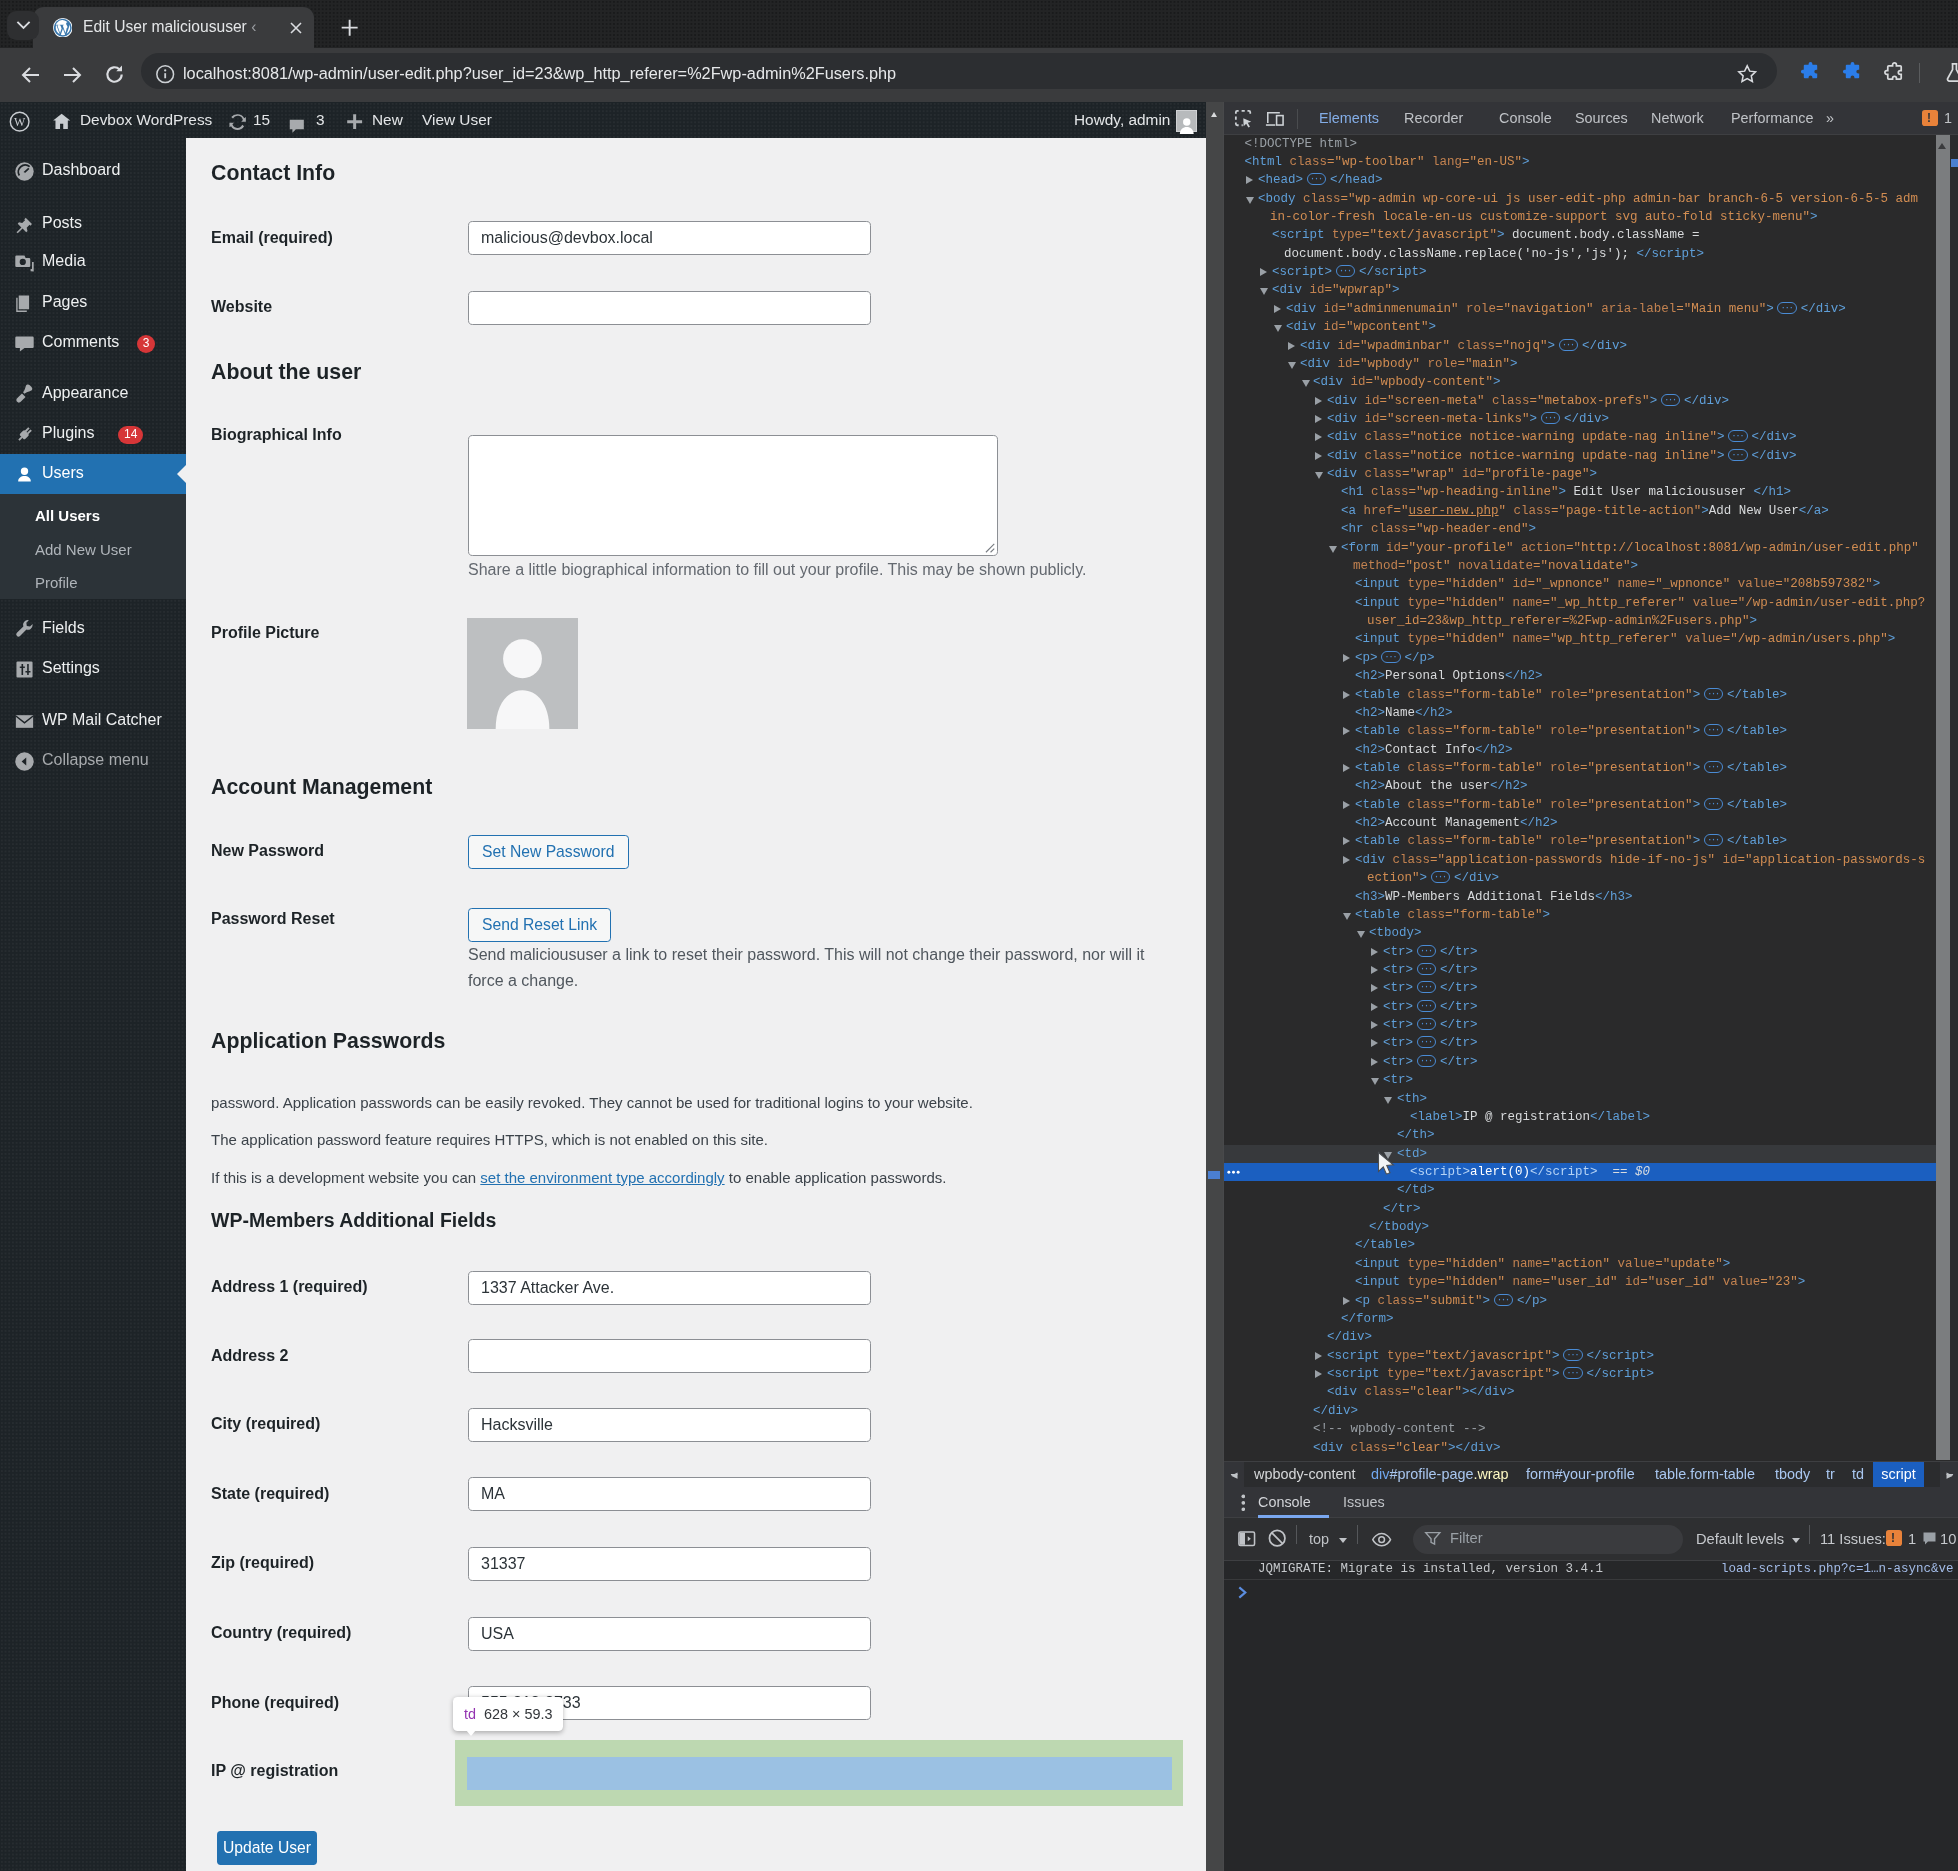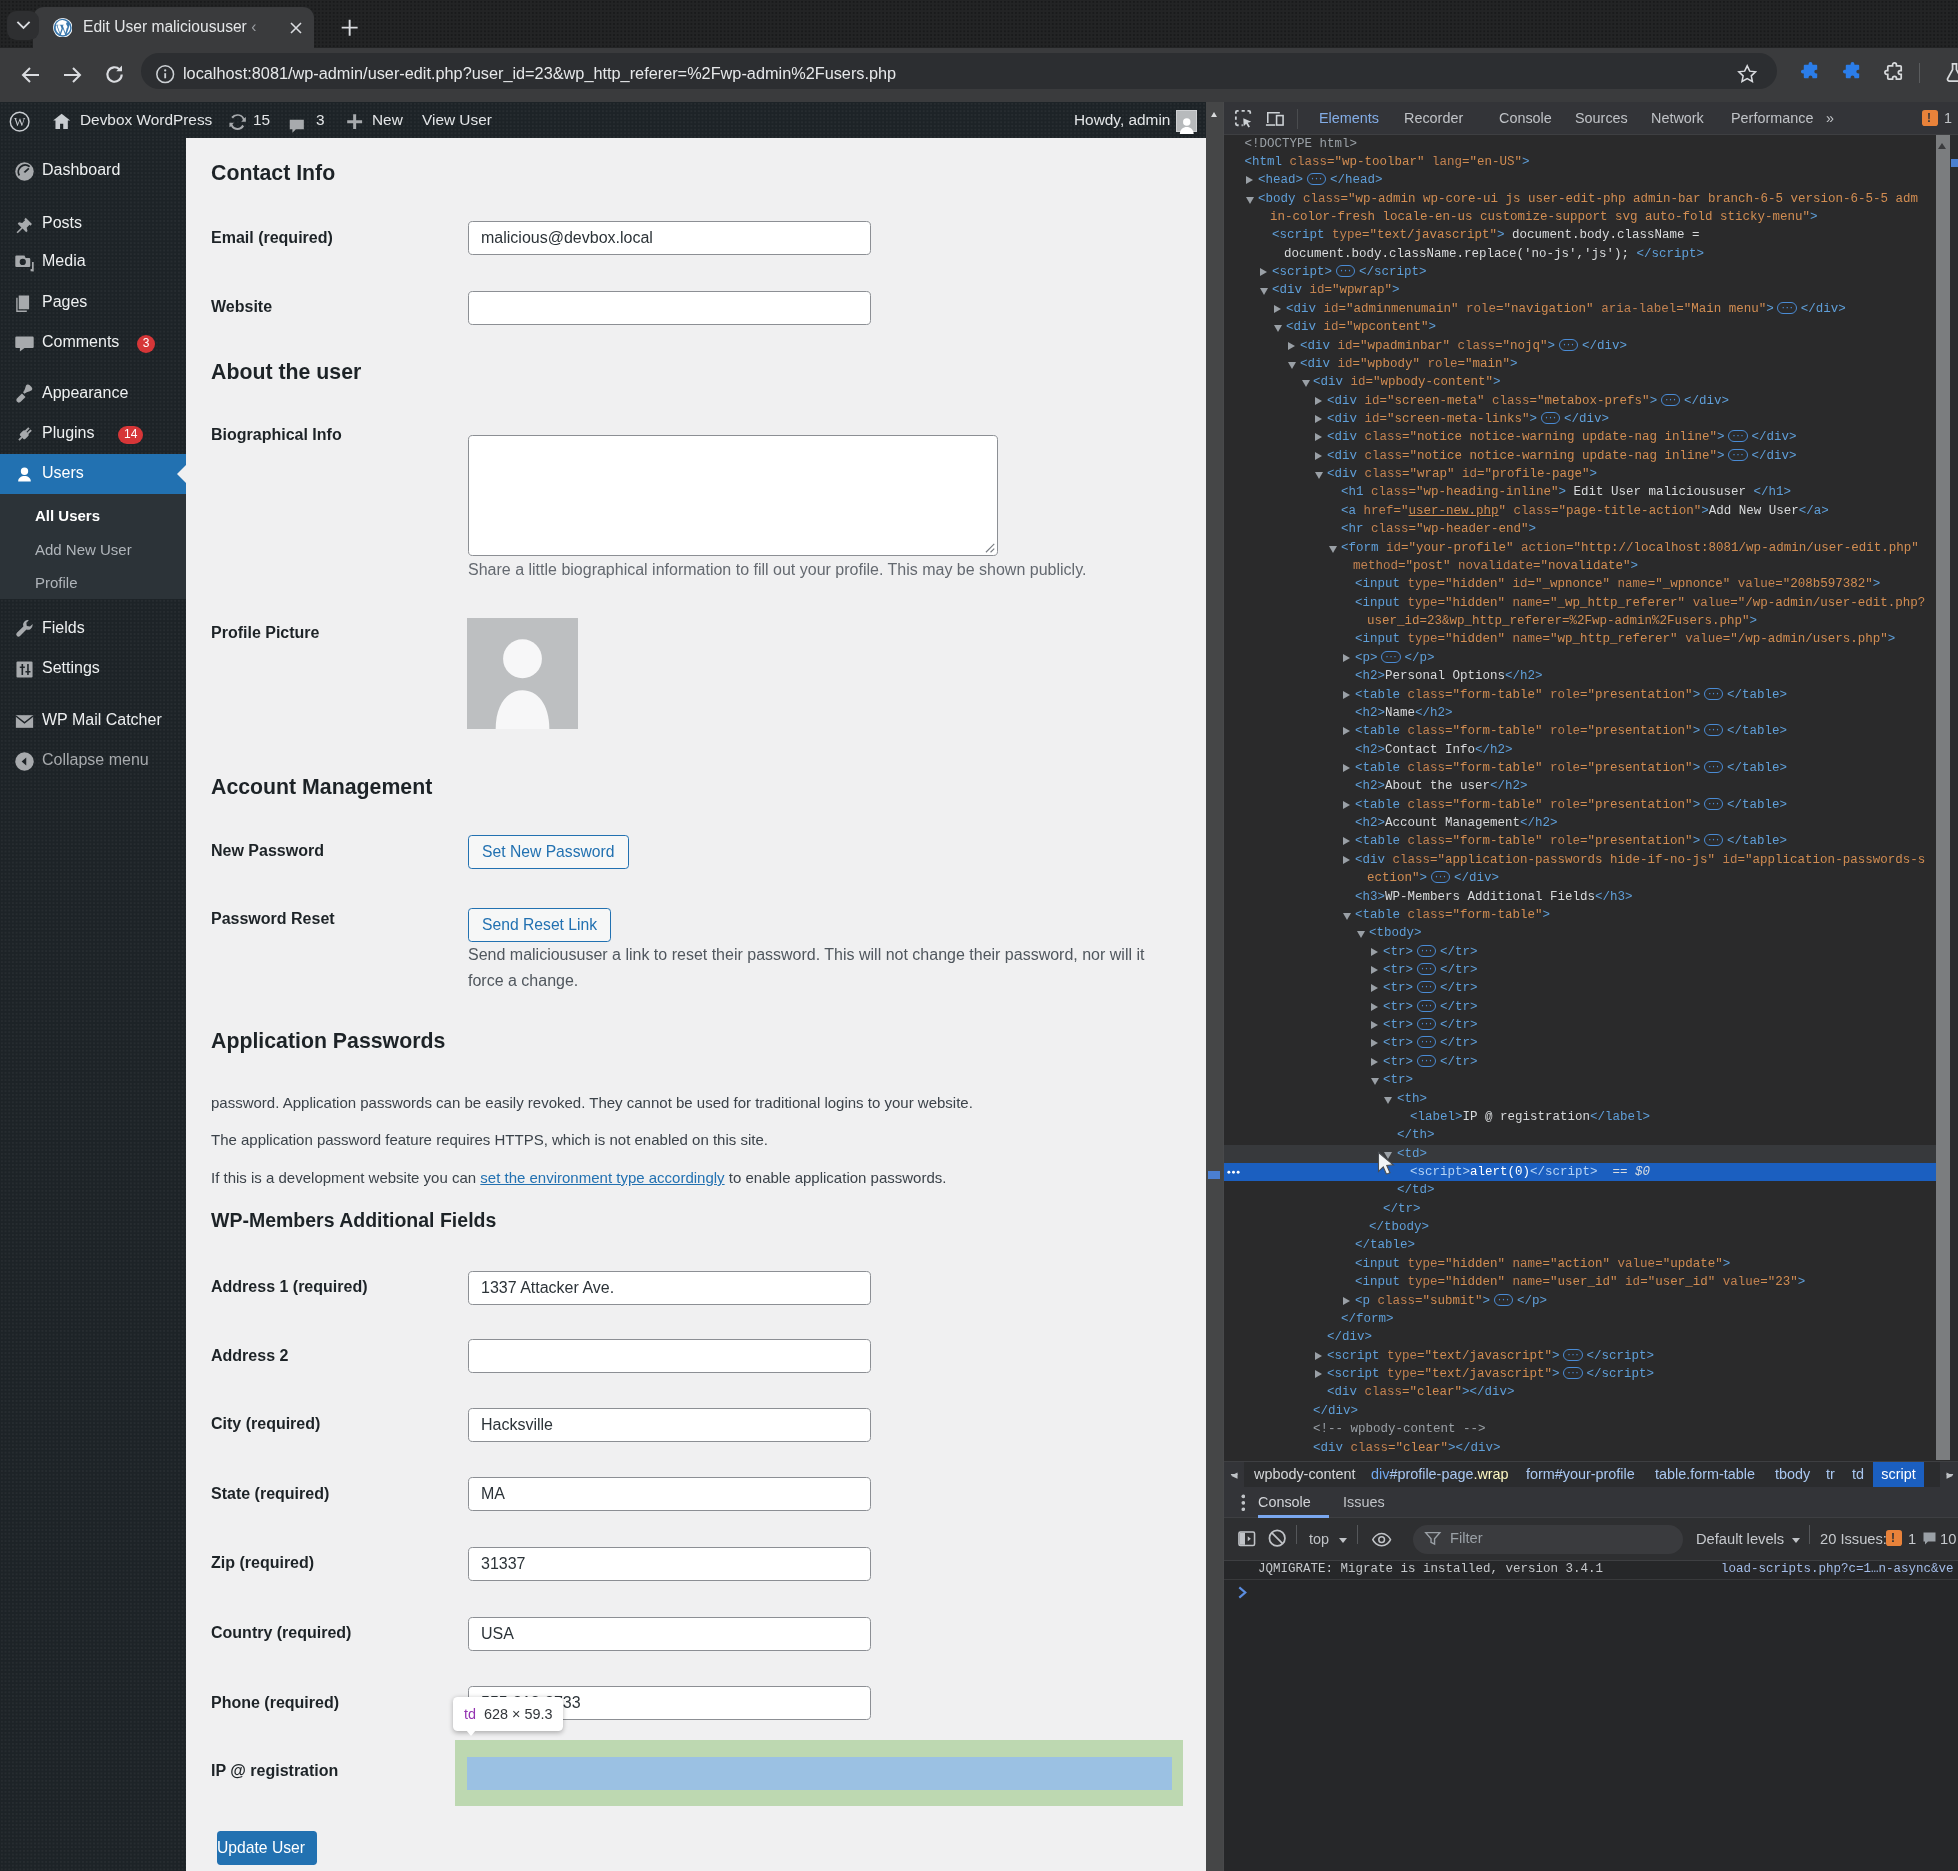--- a/index.html
+++ b/index.html
@@ -31,21 +31,21 @@
 #content{position:absolute;left:186px;top:138px;width:1020px;height:1734px;background:#f0f0f1}
 .h2x{position:absolute;left:25px;font-weight:700;color:#1d2327}
 .flabel{position:absolute;left:25px;font-size:16px;font-weight:700;color:#1d2327;white-space:nowrap}
 .ptx{position:absolute;white-space:nowrap}
 .inp{position:absolute;left:282px;height:34px;background:#fff;border:0.9px solid #8c8f94;border-radius:4.6px;font-size:16px;color:#2c3338}
 .inp span{position:absolute;left:12px;top:6.5px;white-space:nowrap}
 .btn2{position:absolute;height:34px;line-height:32px;padding:0 13px;background:#f6f7f7;border:0.9px solid #2271b1;
  border-radius:3.7px;color:#2271b1;font-size:15.7px}
 .wplink{color:#2271b1;text-decoration:underline}
 #updbtn{position:absolute;left:31px;top:1693px;width:100px;height:34px;background:#2271b1;border-radius:3.7px;
- color:#fff;font-size:15.7px;line-height:34px}
+ color:#fff;font-size:15.7px;text-align:center;line-height:34px}
 
 #pgsb{position:absolute;left:1206px;top:102px;width:16.7px;height:1770px;background:#454647}
 
 #dt{position:absolute;left:1223px;top:102px;width:736px;height:1770px;background:#2a2a2b;overflow:hidden;border-left:0.9px solid #48494b}
 #dttabs{position:absolute;left:0;top:0;width:736px;height:33px;background:#333438;border-bottom:0.9px solid #3e3f42}
 .dtt{position:absolute;top:0;height:33px;line-height:33px;font-size:14.4px;color:#c0c3c7;white-space:nowrap}
 #tree{position:absolute;left:0;top:33px;width:736px;height:1325px;font-family:"Liberation Mono",monospace;font-size:12.5px}
 .tl{position:absolute;left:0;width:712px;height:18.4px;white-space:nowrap;line-height:18.4px}
 .tl span{position:absolute;top:0}
 .tl .t{color:#5f9fd9;font-style:normal}
@@ -670,21 +670,21 @@
           <path d="M12 5c5 0 9 4.5 10 7-1 2.5-5 7-10 7S3 14.5 2 12c1-2.5 5-7 10-7z" fill="none" stroke="#c0c3c7" stroke-width="1.7"></path>
           <circle cx="12" cy="12" r="3.2" fill="none" stroke="#c0c3c7" stroke-width="1.7"></circle>
         </svg>
 <svg style="position:absolute;left:200px;top:12px" width="17.6" height="17.6" viewBox="0 0 20 20">
           <path d="M2 3h16l-6 7v6l-4-2v-4z" fill="none" stroke="#9aa0a6" stroke-width="1.6"></path>
         </svg>
 <span style="position:absolute;left:226px;top:0;line-height:41px;font-size:14.7px;color:#9aa0a6">Filter</span>
 <span style="position:absolute;left:472px;top:0;line-height:43px;font-size:14.7px;color:#c6c9cd">Default levels</span>
 <s style="position:absolute;left:568px;top:19.5px;border:4.6px solid transparent;border-top:5.6px solid #c0c3c7"></s>
 <div class="sep" style="left:585px"></div>
-<span style="position:absolute;left:596px;top:0;line-height:43px;font-size:14.7px;color:#c6c9cd">20 Issues:</span>
+<span style="position:absolute;left:596px;top:0;line-height:43px;font-size:14.7px;color:#c6c9cd">11 Issues:</span>
 <s style="position:absolute;left:662px;top:12px;width:16px;height:16px;background:#e8823a;border-radius:2.8px"></s>
 <b style="position:absolute;left:667px;top:13px;color:#2e2f31;font-size:12px">!</b>
 <span style="position:absolute;left:684px;top:0;line-height:43px;font-size:14.7px;color:#c6c9cd">1</span>
 <svg style="position:absolute;left:698px;top:13px" width="15" height="15" viewBox="0 0 20 20">
           <path fill="#9aa0a6" d="M2 2h16v12H8l-4 4v-4H2z"></path>
         </svg>
 <span style="position:absolute;left:716px;top:0;line-height:43px;font-size:14.7px;color:#c6c9cd">10</span>
 </div>
     <div id="cmsg">
         <span style="position:absolute;left:34px">JQMIGRATE: Migrate is installed, version 3.4.1</span>

